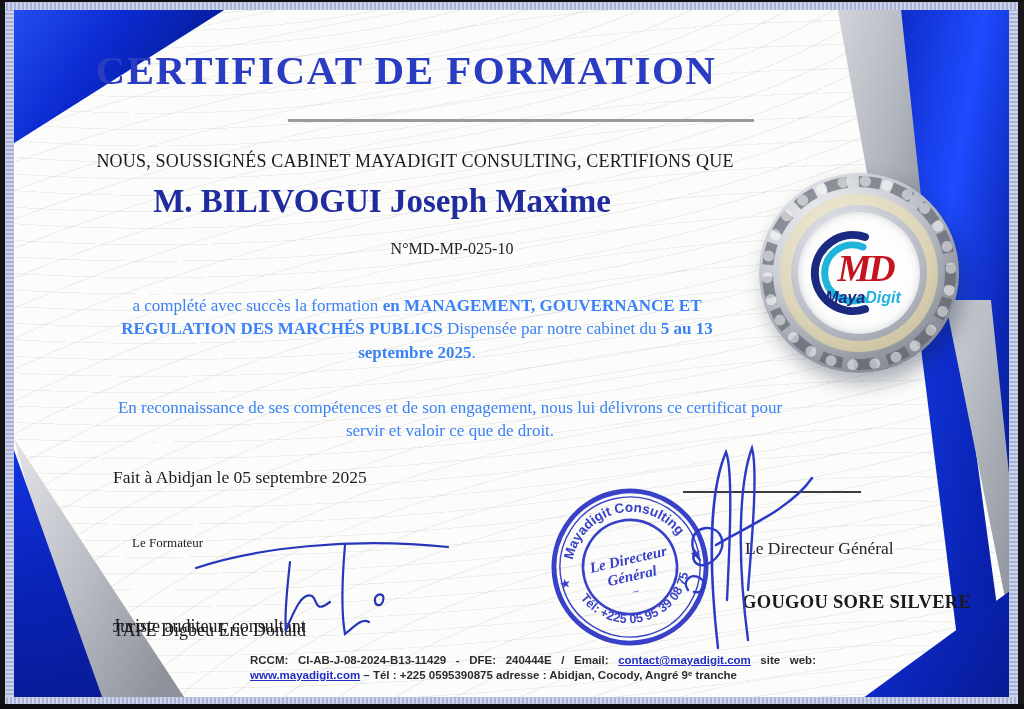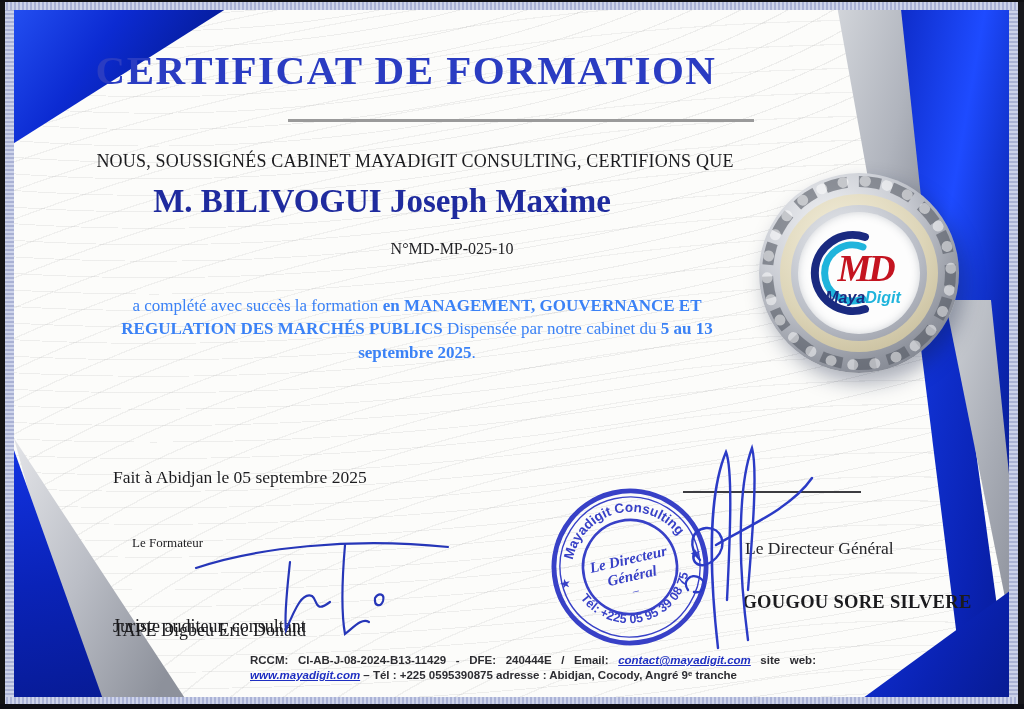--- a/index.html
+++ b/index.html
@@ -62,21 +62,21 @@
   .border-strip{position:absolute;z-index:40;}
   .b-inner-left{left:5px;top:0;width:9px;height:100%;background:repeating-linear-gradient(0deg,#cdd3ea 0 2px,#a9b1d4 2px 4px);}
   .b-inner-right{right:6px;top:0;width:9px;height:100%;background:repeating-linear-gradient(0deg,#cdd3ea 0 2px,#a9b1d4 2px 4px);}
   .b-inner-top{left:0;top:2px;width:100%;height:8px;background:repeating-linear-gradient(90deg,#ced4eb 0 2px,#aab2d6 2px 4px);}
   .b-inner-bottom{left:0;bottom:5px;width:100%;height:7px;background:repeating-linear-gradient(90deg,#ced4eb 0 2px,#aab2d6 2px 4px);}
   .b-left{left:0;top:0;width:5px;height:100%;background:#141416;}
   .b-right{right:0;top:0;width:6px;height:100%;background:#17171c;}
   .b-top{left:0;top:0;width:100%;height:2px;background:#101014;}
   .b-bottom{left:0;bottom:0;width:100%;height:5px;background:#0d0d14;}
   
-  .txt{position:absolute;color:#1c1c1f;text-align:center;}
+  .txt{position:absolute;color:#1c1c1f;}
   .title{
     left:0;top:46px;width:812px;text-align:center;
     font-size:41px;font-weight:700;letter-spacing:1.5px;color:#2a3cc2;
   }
   .title-rule{position:absolute;left:288px;top:119px;width:466px;height:3px;background:#9a9a9a;}
   .issuer{left:0;top:151px;width:830px;text-align:center;font-size:18px;letter-spacing:.2px;color:#1b1b1e;}
   .name{left:0;top:183px;width:764px;text-align:center;font-size:33px;font-weight:700;color:#1f2b9e;}
   .cert-no{left:0;top:240px;width:840px;text-align:center;font-size:16px;color:#222226;margin-left:32px;}
   .para{font-size:17px;line-height:1.38;text-align:center;color:#3b82f6;}
   .para1{left:87px;top:294px;width:660px;}
@@ -88,21 +88,21 @@
   .sig-line-right{position:absolute;left:683px;top:491px;width:178px;height:2px;background:#3c3c40;}
   .lab-directeur{left:745px;top:538px;font-size:17.5px;color:#242428;}
   .director-name{left:742px;top:592px;width:230px;font-size:18.5px;font-weight:700;letter-spacing:.3px;color:#1b1b1e;}
   
   .footer{
     position:absolute;left:250px;top:654px;width:566px;
     font-family:"Liberation Sans", sans-serif;font-size:11.5px;font-weight:700;color:#2d2d32;
   }
   .f-line1{display:flex;justify-content:space-between;white-space:nowrap;align-items:flex-end;}
   .f-line2{margin-top:3px;white-space:nowrap;}
-  .f-link{color:#1f2fc2;text-decoration:underline;cursor:pointer;font-style:italic;}
+  .f-link{color:#1f2fc2;text-decoration:underline;cursor:pointer;}
   
   .medal{position:absolute;left:759px;top:173px;width:200px;height:200px;border-radius:50%;
     background:radial-gradient(circle at 36% 28%,#f4f5f7 0%,#c9ccd3 40%,#8f939d 72%,#6e727c 100%);
     box-shadow:6px 10px 20px rgba(15,25,60,.35);}
   .laurel1{position:absolute;inset:3px;border-radius:50%;border:11px dashed rgba(86,90,100,.6);}
   .laurel2{position:absolute;inset:3px;border-radius:50%;border:11px dotted rgba(255,255,255,.5);transform:rotate(4deg);}
   .ring-champagne{position:absolute;left:780px;top:194px;width:158px;height:158px;border-radius:50%;
     background:radial-gradient(circle at 40% 30%,#f4efdd 0%,#ddd5b8 55%,#beb491 100%);}
   .ring-silver{position:absolute;left:791px;top:205px;width:136px;height:136px;border-radius:50%;
     background:radial-gradient(circle at 38% 30%,#eceef1 0%,#b9bdc6 60%,#8c8f99 100%);}
@@ -152,20 +152,21 @@
 
   <div class="content">
     <div class="txt title">CERTIFICAT DE FORMATION</div>
     <div class="title-rule"></div>
     <div class="txt name">M. BILIVOGUI Joseph Maxime</div>
     <div class="txt issuer">NOUS, SOUSSIGNÉS CABINET MAYADIGIT CONSULTING, CERTIFIONS QUE</div>
     <div class="txt cert-no">N°MD-MP-025-10</div>
 
     <div class="txt para para1"><span>a complété avec succès la formation </span><b>en MANAGEMENT, GOUVERNANCE ET REGULATION DES MARCHÉS PUBLICS</b><span> Dispensée par notre cabinet du </span><b>5 au 13 septembre 2025</b><span>.</span></div>
 
+    <div class="txt para para2">En reconnaissance de ses compétences et de son engagement, nous lui délivrons ce certificat pour servir et valoir ce que de droit.</div>
 
     <div class="txt issued">Fait à Abidjan le 05 septembre 2025</div>
 
     <div class="txt lab-formateur">Le Formateur</div>
     <div class="txt trainer-name">TAPE Digbeu Eric Donald</div>
     <div class="txt trainer-title">Juriste auditeur, consultant</div>
 
     <div class="sig-line-right"></div>
     <div class="txt lab-directeur">Le Directeur Général</div>
     <div class="txt director-name">GOUGOU SORE SILVERE</div>

